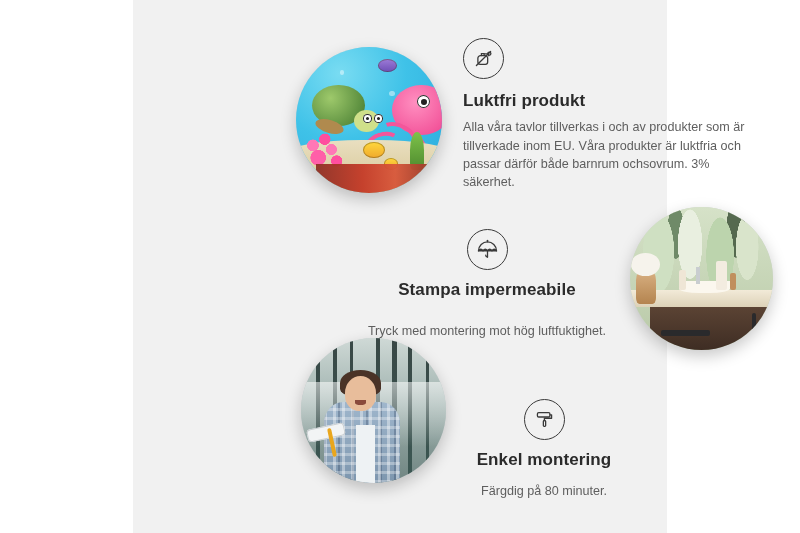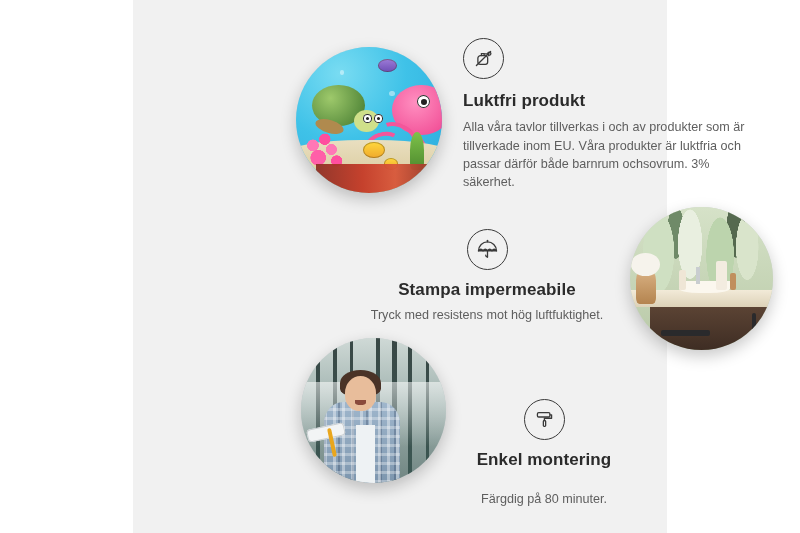--- a/index.html
+++ b/index.html
@@ -234,26 +234,26 @@
   }
 
   
   #feature-odourless{left:330px;top:38px;width:292px;}
   #feature-odourless .icon-circle{margin-bottom:12px;}
   #feature-odourless h3{margin-bottom:7px;}
 
   
   #feature-waterproof{left:214px;top:229px;width:280px;text-align:center;}
   #feature-waterproof .icon-circle{margin:0 auto 10px auto;}
-  #feature-waterproof h3{margin-bottom:6px;}
+  #feature-waterproof h3{margin-bottom:22px;}
 
   
   #feature-mounting{left:302px;top:399px;width:218px;text-align:center;}
   #feature-mounting .icon-circle{margin:0 auto 10px auto;}
-  #feature-mounting h3{margin-bottom:20px;}
+  #feature-mounting h3{margin-bottom:12px;}
 </style>
 </head>
 <body>
 
 <div id="stage">
 
   <div class="panel">
 
     <div class="photo" id="photo-sea">
       <div class="inner">
@@ -316,21 +316,21 @@
       <div class="icon-circle">
         <svg width="25" height="25" viewBox="0 0 24 24" fill="none" stroke="#3a3a3a" stroke-width="1.25" stroke-linecap="round">
           <path d="M3.4 13.2a8.6 8.6 0 0 1 17.2 0z"></path>
           <path d="M3.4 13.2c1.4-1.9 2.9-1.9 4.3 0 1.4-1.9 2.9-1.9 4.3 0 1.4-1.9 2.9-1.9 4.3 0 1.4-1.9 2.9-1.9 4.3 0"></path>
           <line x1="12" y1="13.2" x2="12" y2="19.2"></line>
           <path d="M12 19.2a1.7 1.7 0 0 1-1.7-1.7"></path>
           <line x1="12" y1="4.6" x2="12" y2="3.2"></line>
         </svg>
       </div>
       <h3>Stampa impermeabile</h3>
-      <p>Tryck med resistens mot hög luftfuktighet.</p>
+      <p>Tryck med montering mot hög luftfuktighet.</p>
     </div>
 
     <div class="photo" id="photo-forest">
       <div class="inner">
         <div class="forest"></div>
         <div class="trunk" style="left:10%"></div>
         <div class="trunk" style="left:22%"></div>
         <div class="trunk" style="left:34%;width:3px"></div>
         <div class="trunk" style="left:52%"></div>
         <div class="trunk" style="left:63%;width:5px"></div>

